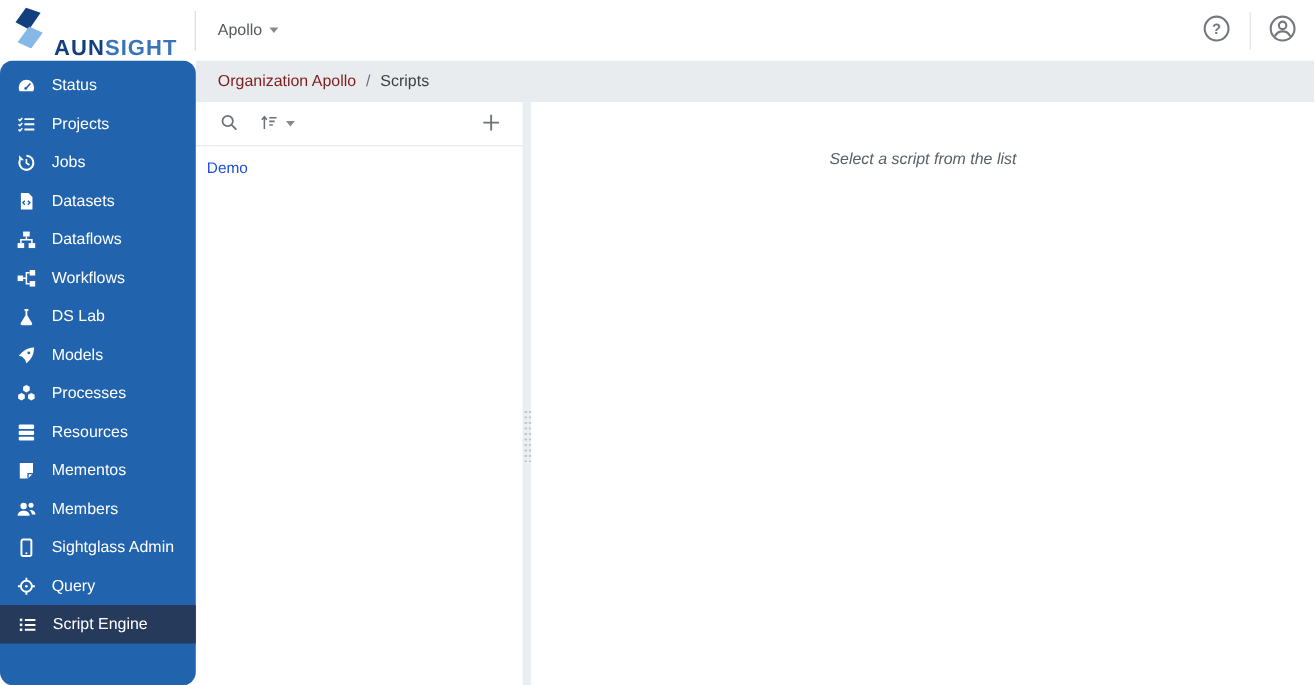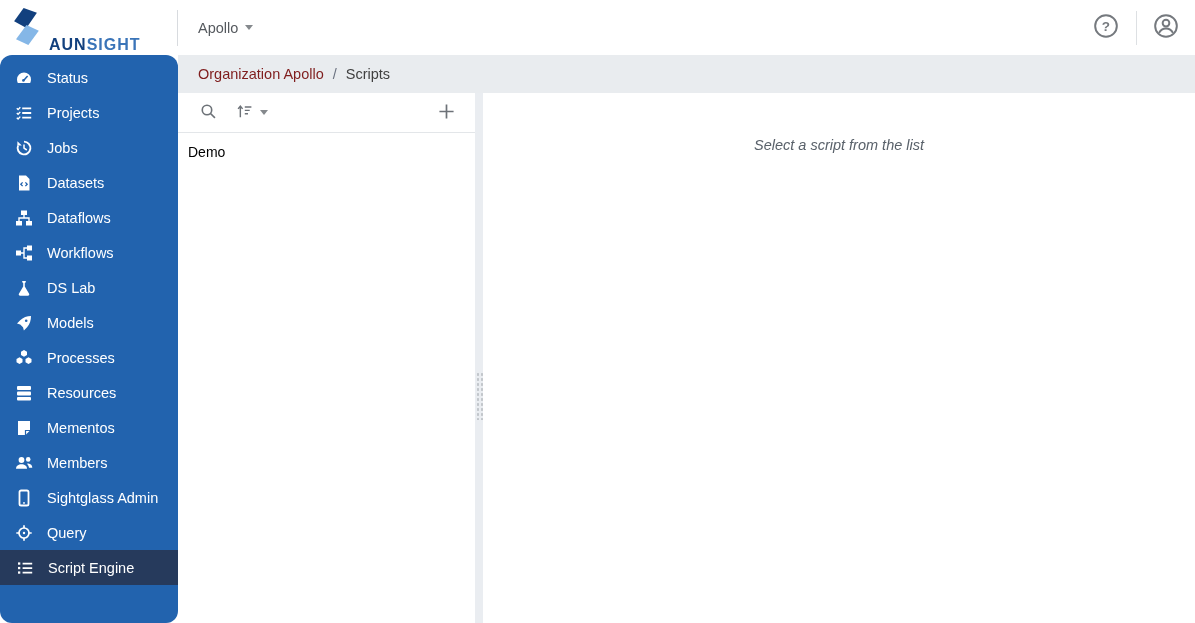--- a/index.html
+++ b/index.html
@@ -9,21 +9,21 @@
     background: #fff; font-family: "Liberation Sans", "DejaVu Sans", sans-serif;
   }
   button { background: none; border: 0; padding: 0; cursor: pointer; font-family: inherit; }
 
   
   .header {
     position: absolute; top: 0; left: 0; right: 0; height: 55px;
     background: #fff; display: flex; align-items: center; z-index: 2;
   }
   .brand { width: 177px; display: flex; align-items: center; padding-left: 11px; gap: 9px; }
-  .brand-text { font-size: 16px; font-weight: 700; letter-spacing: 1px; white-space: nowrap; margin-top: 34px; }
+  .brand-text { font-size: 20px; font-weight: 700; letter-spacing: 1px; white-space: nowrap; margin-top: 34px; }
   .brand-aun { color: #12407e; }
   .brand-sight { color: #3a74b8; }
   .header-vdiv { width: 1px; height: 36px; background: #d8dbdf; }
   .org-selector {
     margin-left: 20px; display: flex; align-items: center; gap: 7px;
     font-size: 14.5px; color: #55595e;
   }
   .caret-down {
     width: 0; height: 0; border-left: 4.5px solid transparent;
     border-right: 4.5px solid transparent; border-top: 5px solid #85898d;
@@ -59,21 +59,21 @@
   
   .content { position: absolute; top: 93px; left: 178px; right: 0; bottom: 0; display: flex; }
   .list-panel { width: 297px; flex: none; display: flex; flex-direction: column; background: #fff; }
   .toolbar {
     height: 40px; flex: none; display: flex; align-items: center;
     padding: 0 20px 0 22px; gap: 19px; border-bottom: 1px solid #e3e6e9;
   }
   .sort-btn { display: flex; align-items: center; gap: 7px; }
   .toolbar-spacer { flex: 1; }
   .script-list { list-style: none; padding: 9px 0 0 10px; }
-  .script-item { font-size: 14px; color: #000000; padding: 2px 0; cursor: pointer; }
+  .script-item { font-size: 14px; color: #1d4ed8; padding: 2px 0; cursor: pointer; }
 
   .splitter {
     width: 8px; flex: none; background: #eaedf1;
     display: flex; align-items: center; justify-content: center;
   }
   .splitter-grip {
     width: 7px; height: 48px; margin-top: 75px;
     background-image: radial-gradient(circle, #c2c6cb 1.1px, transparent 1.25px);
     background-size: 4px 5px;
   }

